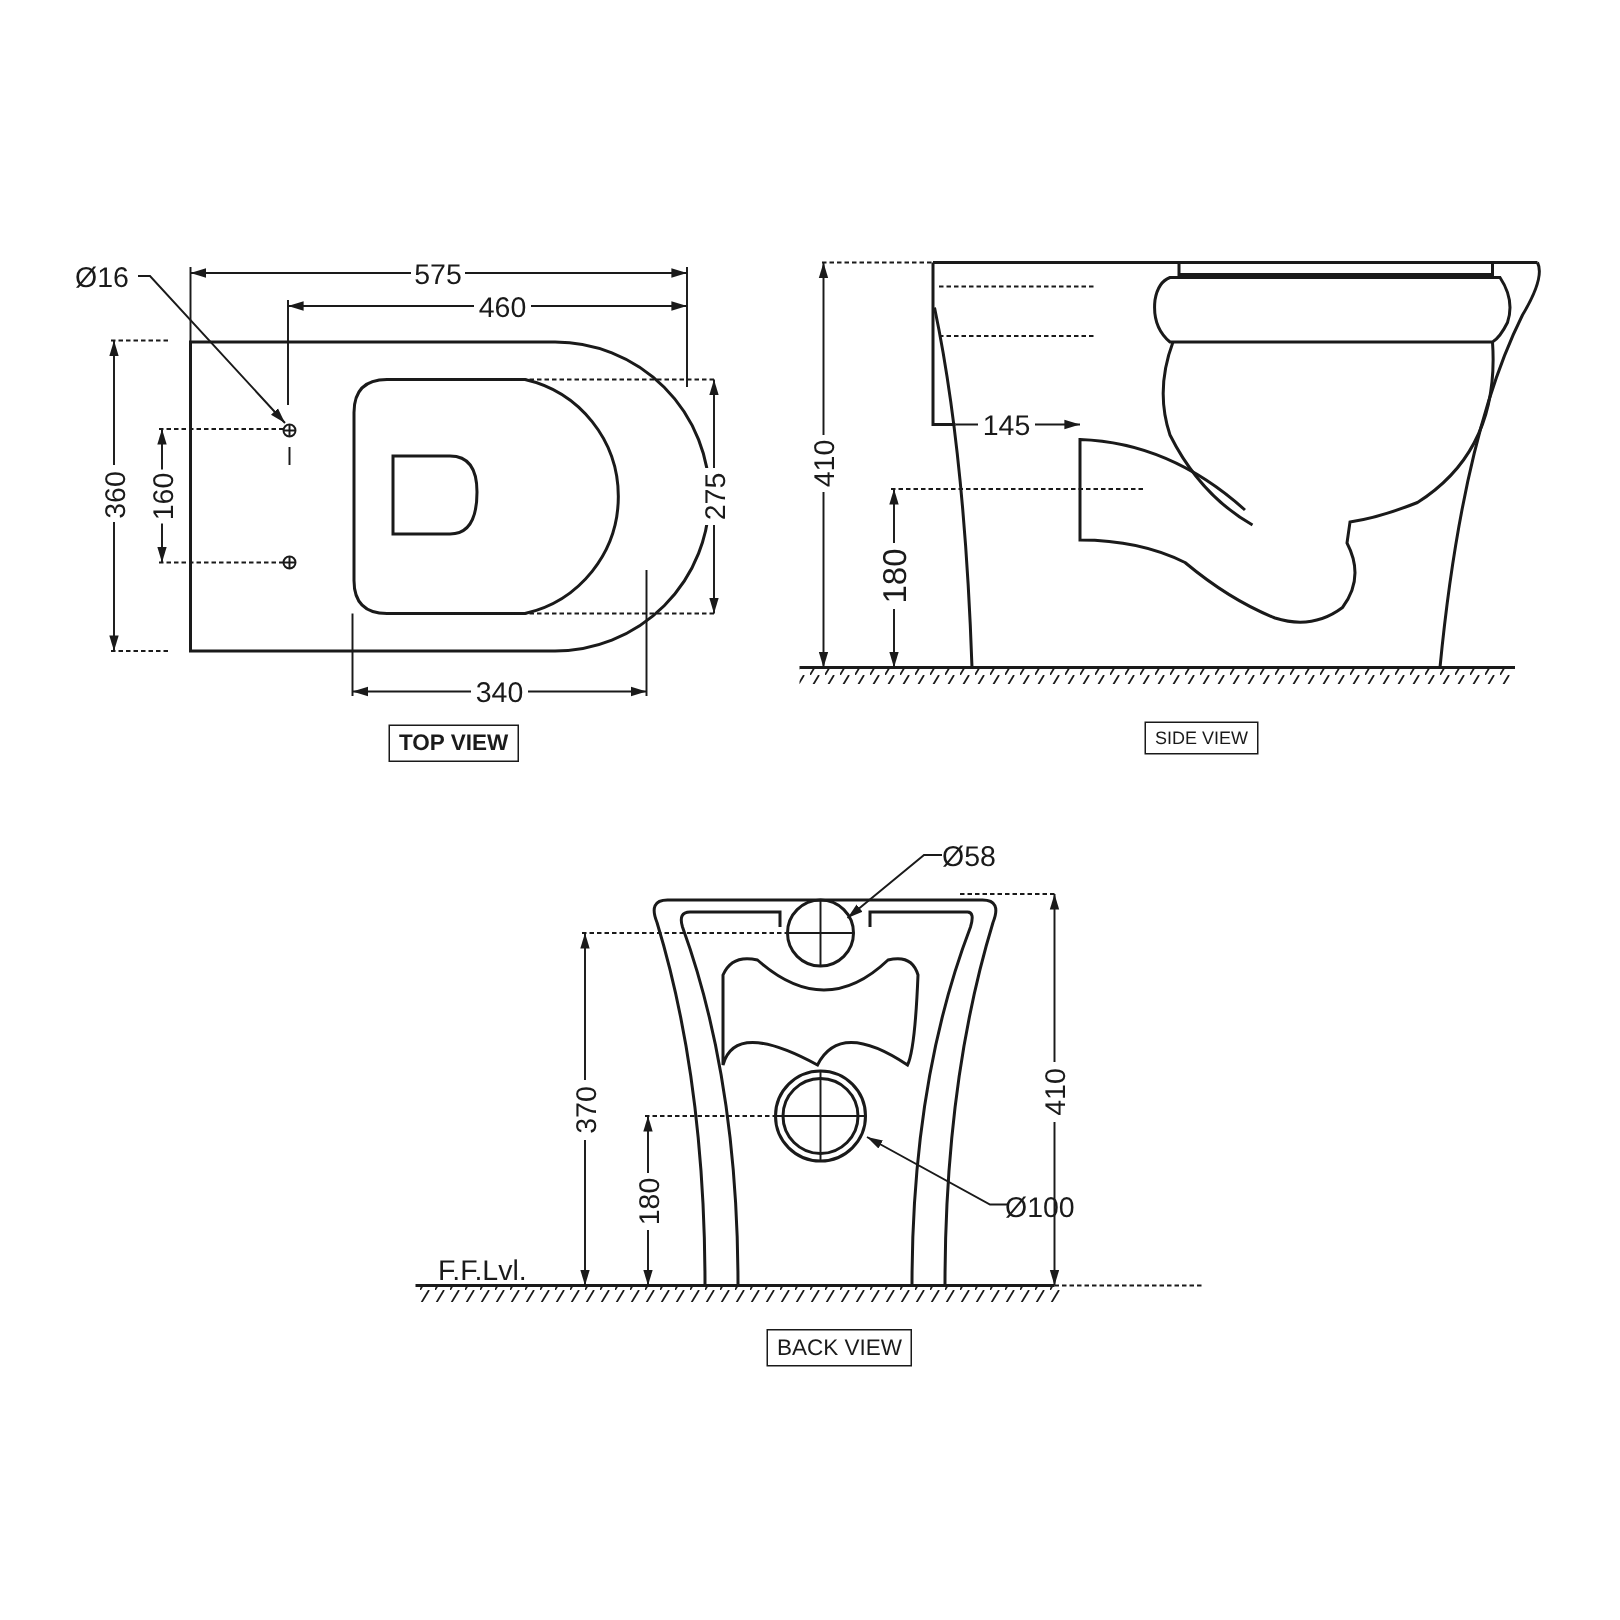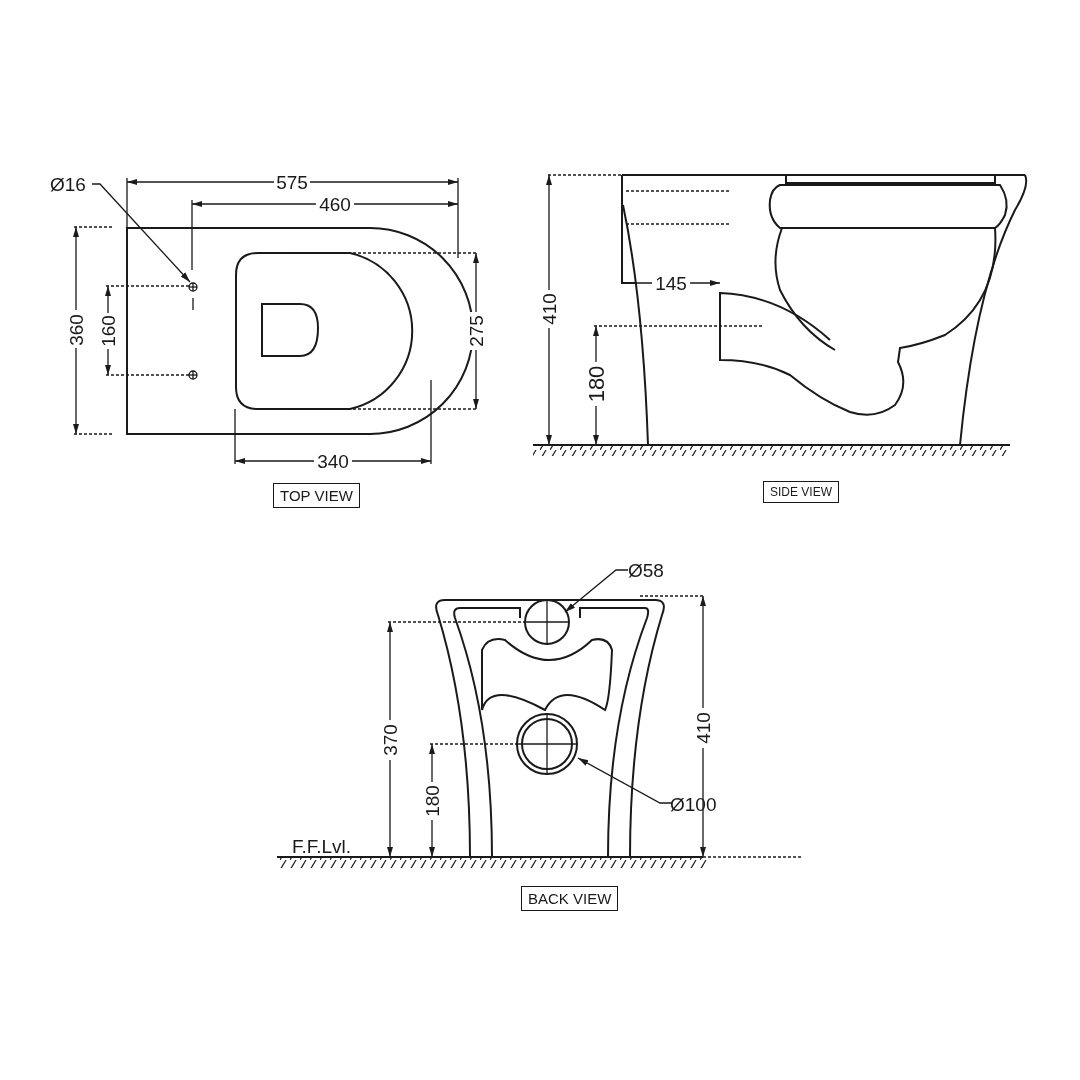--- a/index.html
+++ b/index.html
@@ -151,15 +151,15 @@
     <rect x="420" y="782" width="24" height="38" fill="#fff"></rect>
     <text class="dim" transform="translate(439,801) rotate(-90)" text-anchor="middle">180</text>
 
     <line class="dash" x1="640" y1="596" x2="705" y2="596"></line>
     <line class="thin" x1="703" y1="596" x2="703" y2="857" marker-start="url(#arr)" marker-end="url(#arr)"></line>
     <rect x="691" y="708" width="24" height="40" fill="#fff"></rect>
     <text class="dim" transform="translate(710,728) rotate(-90)" text-anchor="middle">410</text>
   </g>
 </svg>
 
-<div class="lbl" style="left:273px; top:483px;">TOP VIEW</div>
+<div class="lbl" style="left:259px; top:483px;font-weight:bold;">TOP VIEW</div>
 <div class="lbl" style="left:763px; top:481px; font-size:12px;">SIDE VIEW</div>
-<div class="lbl" style="left:511px; top:886px;margin-left:10px;">BACK VIEW</div>
+<div class="lbl" style="left:511px; top:886px;">BACK VIEW</div>
 
 </body></html>

